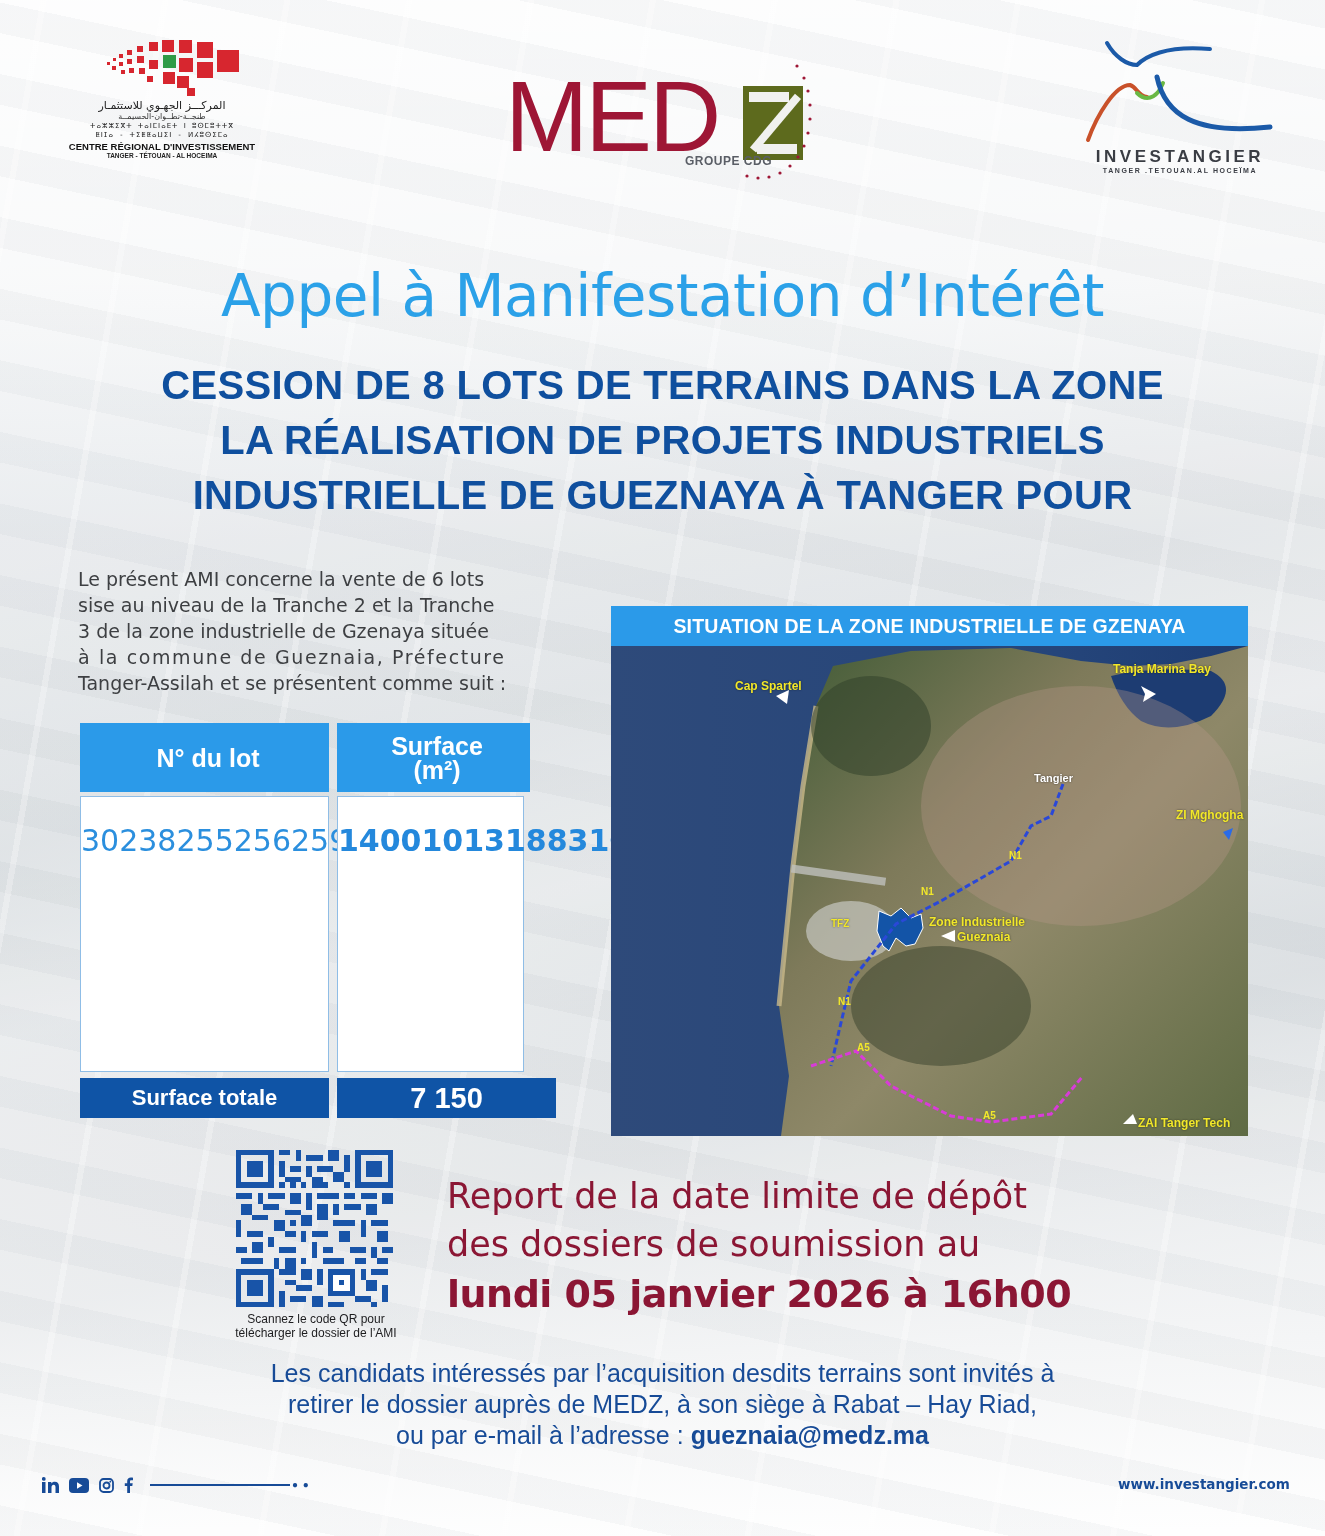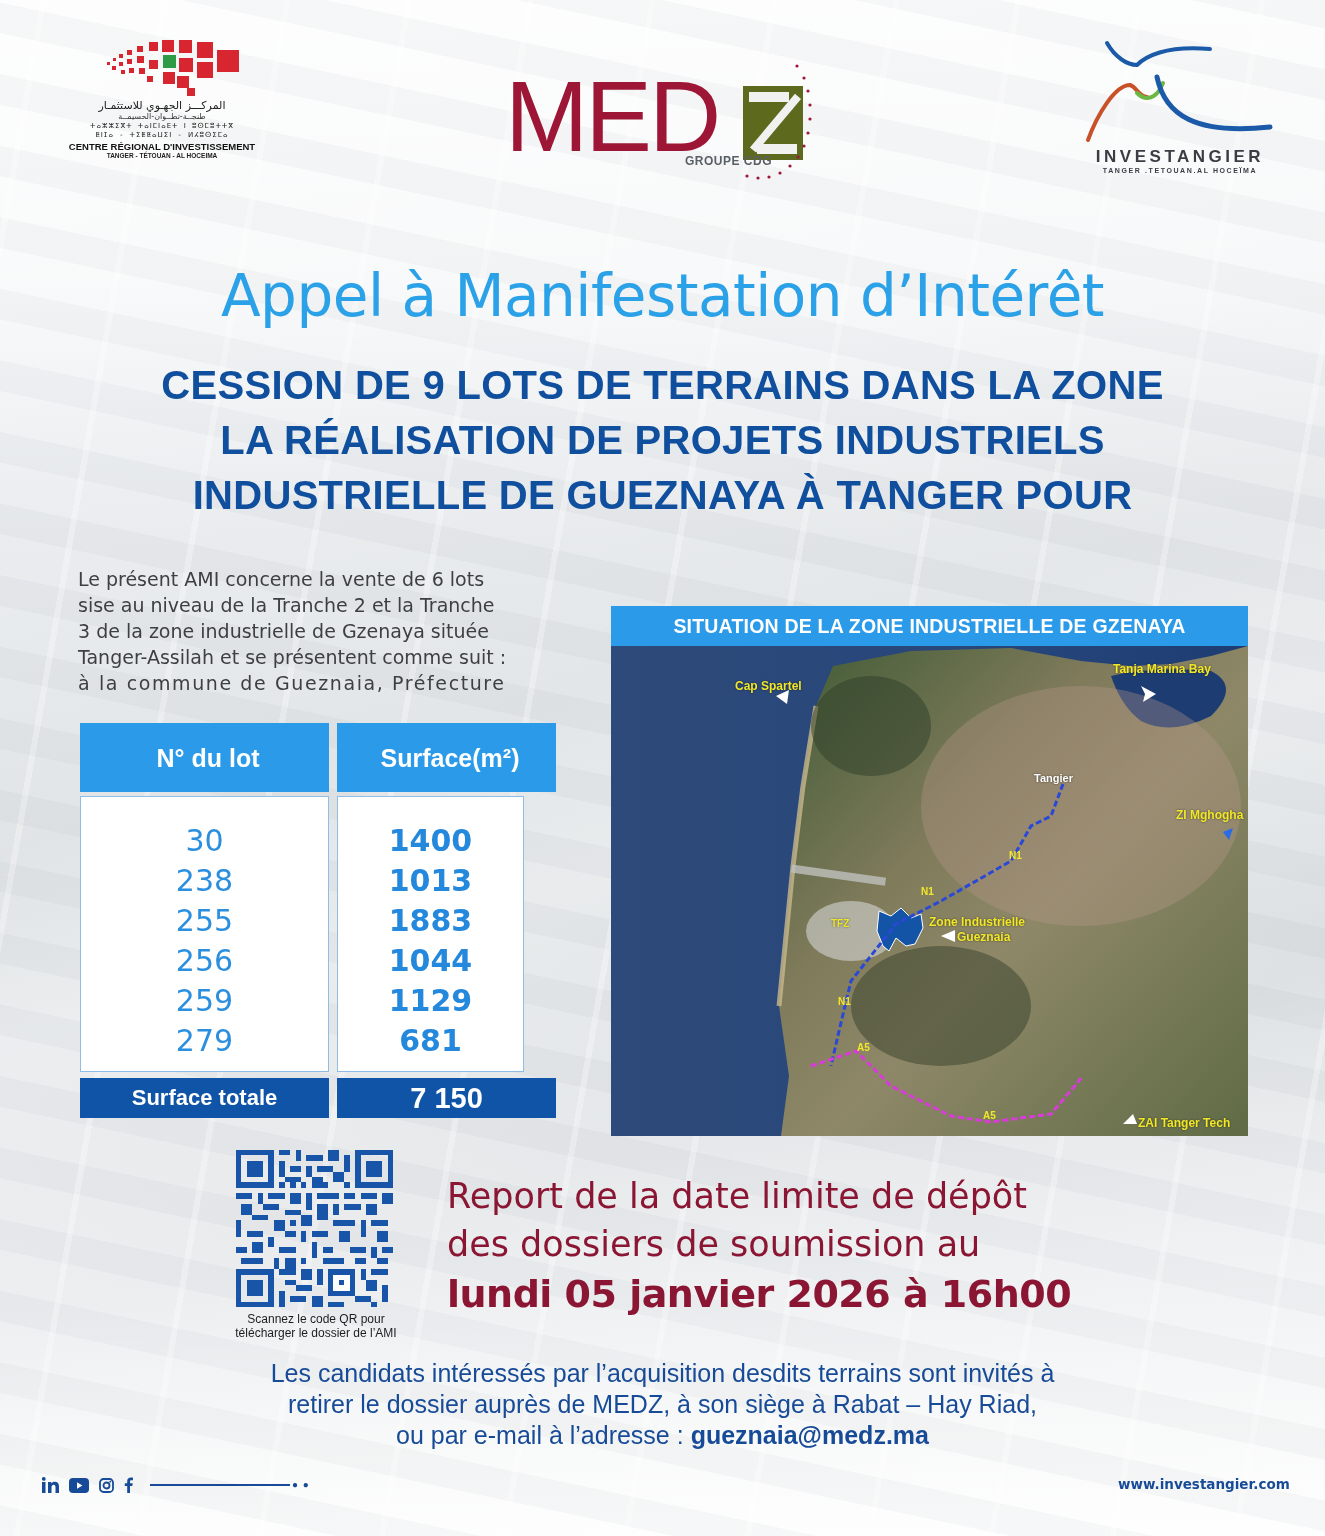--- a/index.html
+++ b/index.html
@@ -50,21 +50,21 @@
   .subtitle div { white-space: nowrap; }
 
   
   .intro { left: 78px; top: 566px; width: 482px; font-family: "DejaVu Sans", sans-serif; font-size: 19px; line-height: 26px; color: #3d3f42; }
   .intro div { white-space: nowrap; text-align: justify; }
 
   
   .tbl-head { background: #2b9ae9; color: #fff; font-weight: bold; display: flex; align-items: center; justify-content: center; text-align: center; font-size: 25px; line-height: 24px; padding-left: 7px; }
   .tbl-body { background: #fff; border: 1px solid #8fbde6; }
   .tbl-foot { background: #0f54a6; color: #fff; font-weight: bold; display: flex; align-items: center; justify-content: center; }
-  .cell-list { display: flex; flex-direction: column; align-items: center; padding-top: 24px; }
+  .cell-list { display: flex; flex-direction: row; align-items: center; padding-top: 24px; }
   .cell-list span { display: block; height: 40px; line-height: 40px; font-size: 30px; color: #2b8fde; font-family: "DejaVu Sans", sans-serif; }
   .cell-list.bold span { font-weight: bold; color: #2488dc; }
 
   
   .map-panel { left: 611px; top: 606px; width: 637px; height: 530px; background: #fff; }
   .map-title { position: absolute; left: 0; top: 0; width: 637px; height: 40px; background: #2b9ae9; color: #fff; font-weight: bold; font-size: 19.5px; line-height: 40px; text-align: center; letter-spacing: 0.2px; }
   .map-img { position: absolute; left: 0; top: 40px; width: 637px; height: 490px; overflow: hidden; }
   .map-label { position: absolute; color: #f2e82a; font-weight: bold; font-family: "Liberation Sans", sans-serif; white-space: nowrap; text-shadow: 0 0 2px rgba(0,0,0,0.6); }
   .map-road { position: absolute; color: #f2e82a; font-weight: bold; font-size: 10px; }
 
@@ -162,37 +162,37 @@
     <path d="M52 58 C58 64, 66 66, 74 56 L78 48" stroke="#6ab844" stroke-width="4" fill="none" stroke-linecap="round"></path>
     <path d="M72 42 C80 80, 110 100, 185 92" stroke="#1b5aa8" stroke-width="5" fill="none" stroke-linecap="round"></path>
   </svg>
   <div class="inv-name">INVESTANGIER</div>
   <div class="inv-sub">TANGER .TETOUAN.AL HOCEÏMA</div>
 </div>
 
 <h1 class="abs title-main">Appel à Manifestation d’Intérêt</h1>
 
 <div class="abs subtitle">
-  <div>CESSION DE 9 LOTS DE TERRAINS DANS LA ZONE</div>
+  <div>CESSION DE 8 LOTS DE TERRAINS DANS LA ZONE</div>
   <div>LA RÉALISATION DE PROJETS INDUSTRIELS</div>
   <div>INDUSTRIELLE DE GUEZNAYA À TANGER POUR</div>
 </div>
 
 <div class="abs intro">
   <div>Le présent AMI concerne la vente de 6 lots</div>
   <div>sise au niveau de la Tranche 2 et la Tranche</div>
   <div>3 de la zone industrielle de Gzenaya située</div>
+  <div style="letter-spacing:1.6px;">à la commune de Gueznaia, Préfecture</div>
   <div>Tanger-Assilah et se présentent comme suit :</div>
-  <div style="letter-spacing:1.6px;">à la commune de Gueznaia, Préfecture</div>
 </div>
 
 <div class="abs tbl-head" style="left:80px;top:723px;width:249px;height:69px;">
   <span>N° du lot</span>
 </div>
-<div class="abs tbl-head" style="left:337px;top:723px;width:219px;height:69px;flex-direction:row;">
+<div class="abs tbl-head" style="left:337px;top:723px;width:193px;height:69px;flex-direction:column;">
   <span>Surface</span>
   <span>(m²)</span>
 </div>
 
 <div class="abs tbl-body" style="left:80px;top:796px;width:249px;height:276px;">
   <div class="cell-list">
     <span>30</span>
     <span>238</span>
     <span>255</span>
     <span>256</span>

